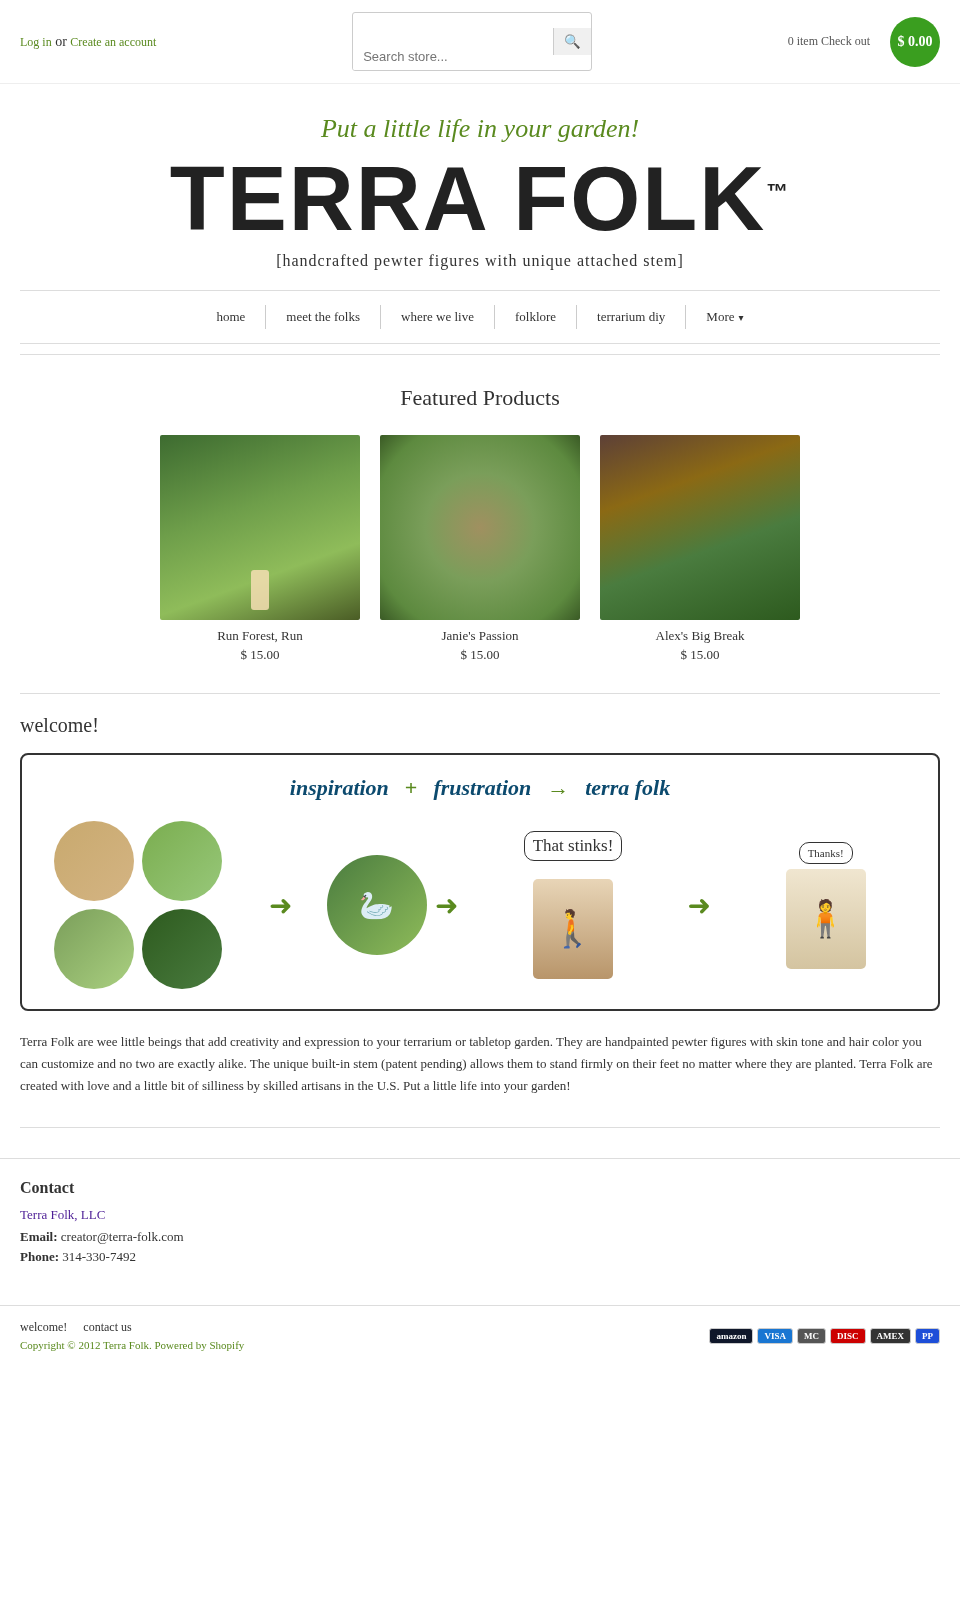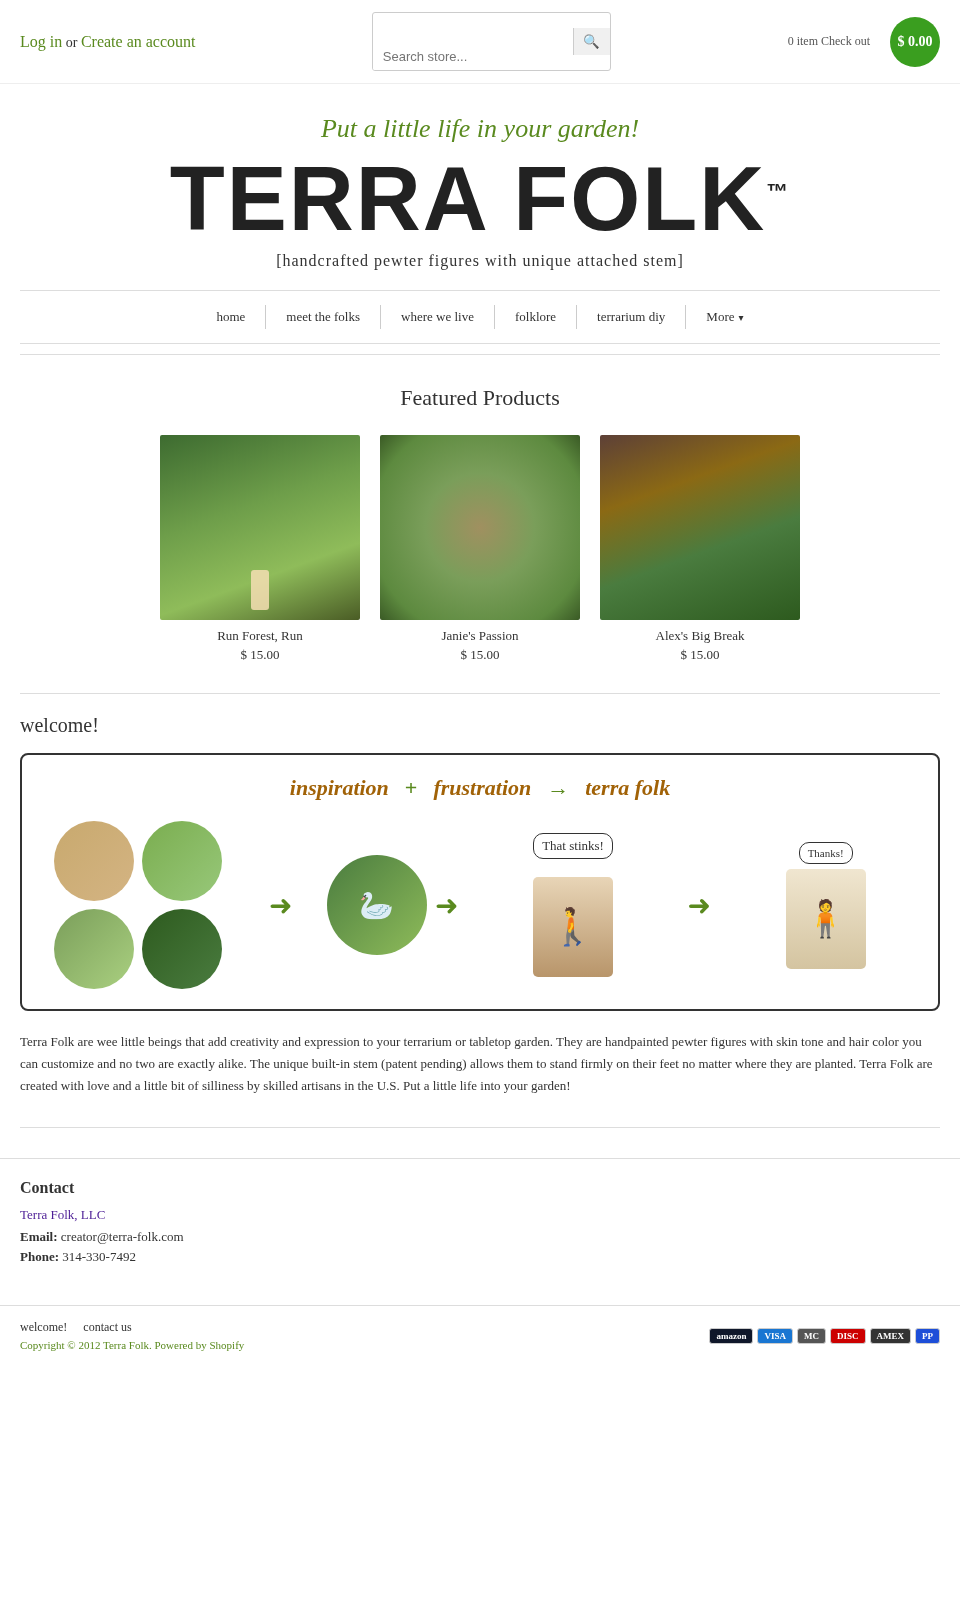--- a/index.html
+++ b/index.html
@@ -1,20 +1,20 @@
 <!DOCTYPE html>
 <html><head>
   <meta charset="utf-8">
   <style>
     * { box-sizing: border-box; margin: 0; padding: 0; }
     body { font-family: Georgia, 'Times New Roman', serif; background: #fff; color: #333; font-size: 14px; width: 960px; }
 
     
     .header { display: flex; align-items: center; justify-content: space-between; padding: 12px 20px; border-bottom: 1px solid #eee; }
-    .header-login a { color: #5a8a1f; font-size: 16px; text-decoration: none; text-align: center; }
+    .header-login a { color: #5a8a1f; font-size: 12px; text-decoration: none; text-align: center; }
     .header-search { display: flex; align-items: center; border: 1px solid #ccc; border-radius: 3px; overflow: hidden; }
     .header-search input { border: none; outline: none; padding: 6px 10px; font-size: 13px; width: 200px; color: #999; margin-top: 30px; }
     .header-search button { background: #f0f0f0; border: none; border-left: 1px solid #ccc; padding: 6px 10px; cursor: pointer; color: #555; }
     .header-cart { display: flex; align-items: center; gap: 20px; }
     .header-cart-text { font-size: 12px; color: #555; text-align: right; }
     .cart-badge { background: #3a9e1f; color: white; border-radius: 50%; width: 50px; height: 50px; display: flex; align-items: center; justify-content: center; font-size: 14px; font-weight: bold; }
 
     
     .hero { text-align: center; padding: 30px 20px 10px; }
     .hero-tagline { color: #5a8a1f; font-style: italic; font-size: 26px; font-family: Georgia, serif; margin-bottom: 10px; }
@@ -39,34 +39,34 @@
     .product-card { text-align: center; flex: 0 0 200px; }
     .product-img { width: 100%; height: 185px; background: #ccc; border-radius: 2px; overflow: hidden; position: relative; }
     .product-name { font-size: 13px; color: #333; margin-top: 8px; }
     .product-price { font-size: 13px; color: #333; margin-top: 3px; }
 
     
     .welcome { padding: 20px 20px 30px; }
     .welcome-title { font-size: 20px; color: #333; margin-bottom: 16px; font-weight: normal; }
     .welcome-diagram { border: 2px solid #333; border-radius: 8px; padding: 20px; background: #fff; margin-bottom: 20px; }
     .diagram-formula { display: flex; align-items: center; justify-content: center; gap: 16px; margin-bottom: 20px; }
-    .diagram-word { color: #a16207; font-size: 22px; font-style: italic; font-weight: bold; }
+    .diagram-word { color: #0c4a6e; font-size: 22px; font-style: italic; font-weight: bold; }
     .diagram-plus, .diagram-arrow { color: #5a8a1f; font-size: 22px; font-weight: bold; }
     .diagram-images { display: flex; align-items: center; justify-content: space-around; gap: 10px; }
     .diagram-circles { display: flex; flex-wrap: wrap; gap: 8px; width: 180px; }
     .diagram-circle { width: 80px; height: 80px; border-radius: 50%; overflow: hidden; background: #4a7c3f; }
     .diagram-circle-1 { background: linear-gradient(135deg, #c8a96e 0%, #d4b483 100%); }
     .diagram-circle-2 { background: linear-gradient(135deg, #5a8a1f 0%, #8fbc5a 100%); }
     .diagram-circle-3 { background: linear-gradient(135deg, #4a7c3f 0%, #6b9e3f 100%); }
     .diagram-circle-4 { background: linear-gradient(135deg, #2d5a1e 0%, #4a7c3f 100%); }
     .diagram-center { width: 100px; height: 100px; border-radius: 50%; background: linear-gradient(135deg, #4a7c3f 0%, #8fbc5a 100%); display: flex; align-items: center; justify-content: center; position: relative; }
     .diagram-arrow-right { font-size: 28px; color: #5a8a1f; }
     .diagram-figure-area { width: 160px; position: relative; display: flex; flex-direction: column; align-items: center; }
     .diagram-figure-img { width: 80px; height: 100px; background: linear-gradient(180deg, #e8d5b7 0%, #c4a882 100%); border-radius: 5px; position: relative; }
-    .speech-bubble { background: white; border: 1px solid #333; border-radius: 10px; padding: 4px 8px; font-size: 13px; position: relative; white-space: nowrap; margin-bottom: 18px; }
+    .speech-bubble { background: white; border: 1px solid #333; border-radius: 10px; padding: 4px 8px; font-size: 17px; position: relative; white-space: nowrap; margin-bottom: 18px; }
     .diagram-figure-right { width: 80px; height: 100px; background: linear-gradient(180deg, #f0e6d0 0%, #d4c4a0 100%); border-radius: 5px; position: relative; }
     .thanks-bubble { background: white; border: 1px solid #333; border-radius: 10px; padding: 4px 8px; font-size: 11px; margin-bottom: 5px; }
 
     .welcome-text { font-size: 13px; line-height: 1.7; color: #333; }
 
     
     .footer-contact { padding: 20px; border-top: 1px solid #ddd; margin-top: 30px; }
     .footer-contact-title { font-size: 16px; margin-bottom: 10px; color: #333; }
     .footer-company { font-size: 13px; color: #4c1d95; margin-bottom: 6px; }
     .footer-email { font-size: 13px; color: #333; margin-bottom: 4px; }

